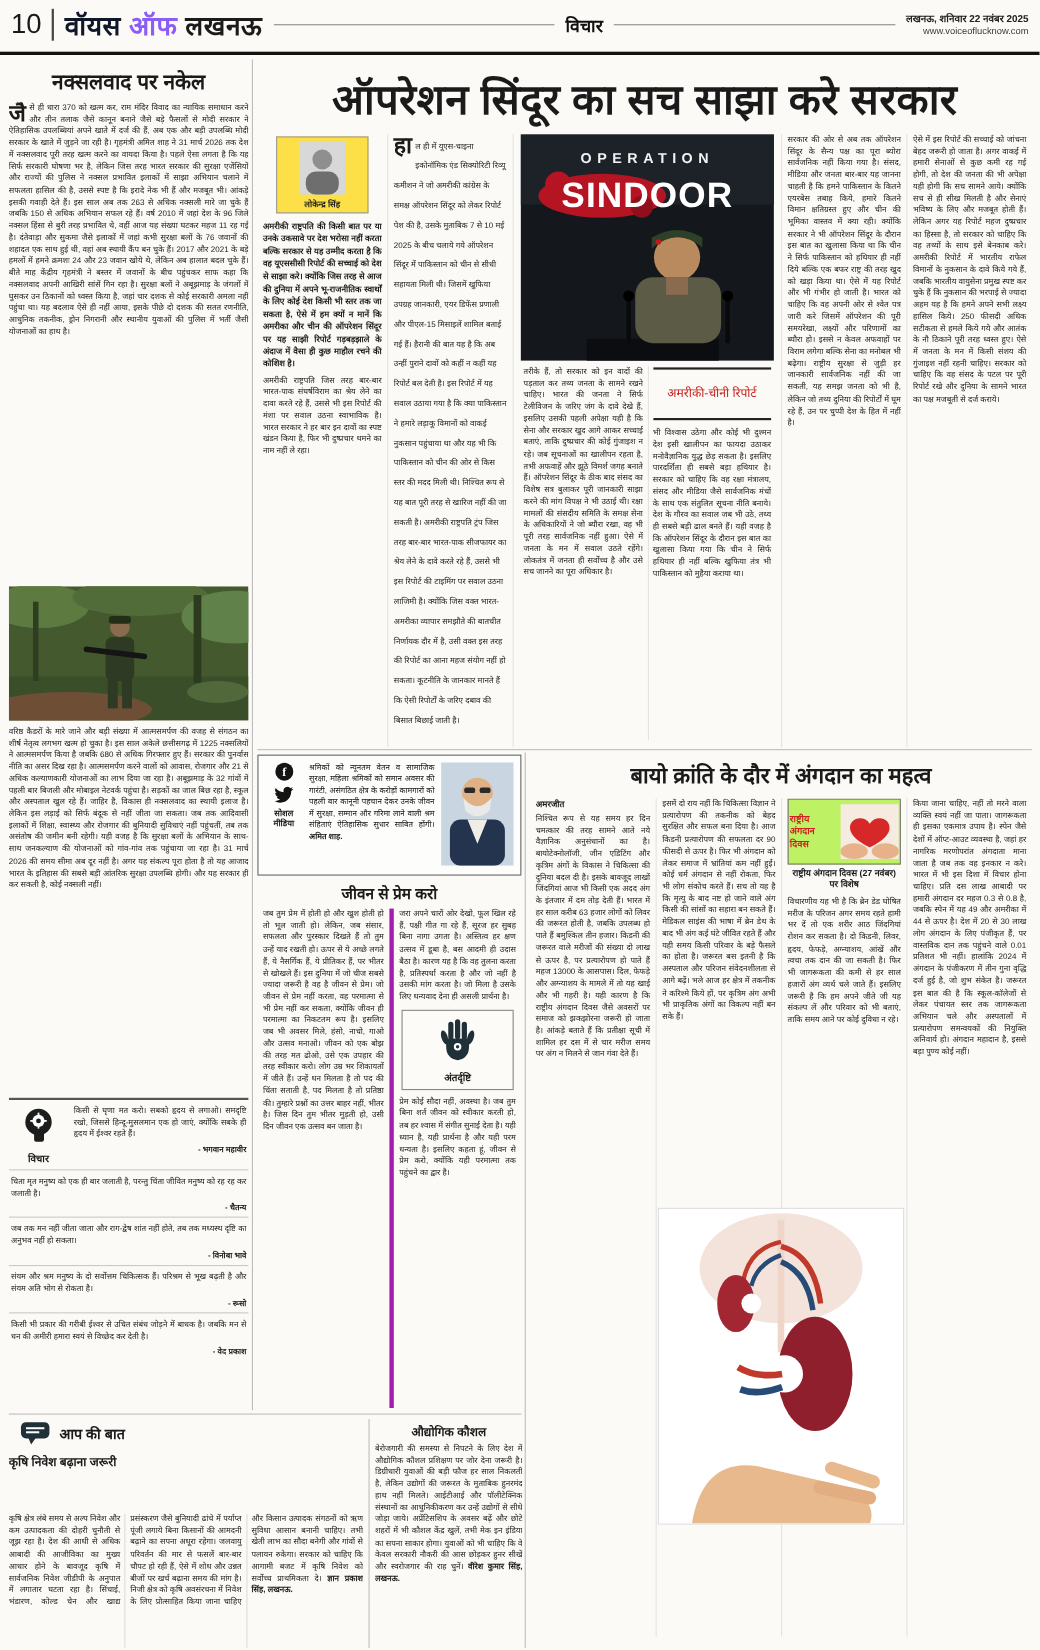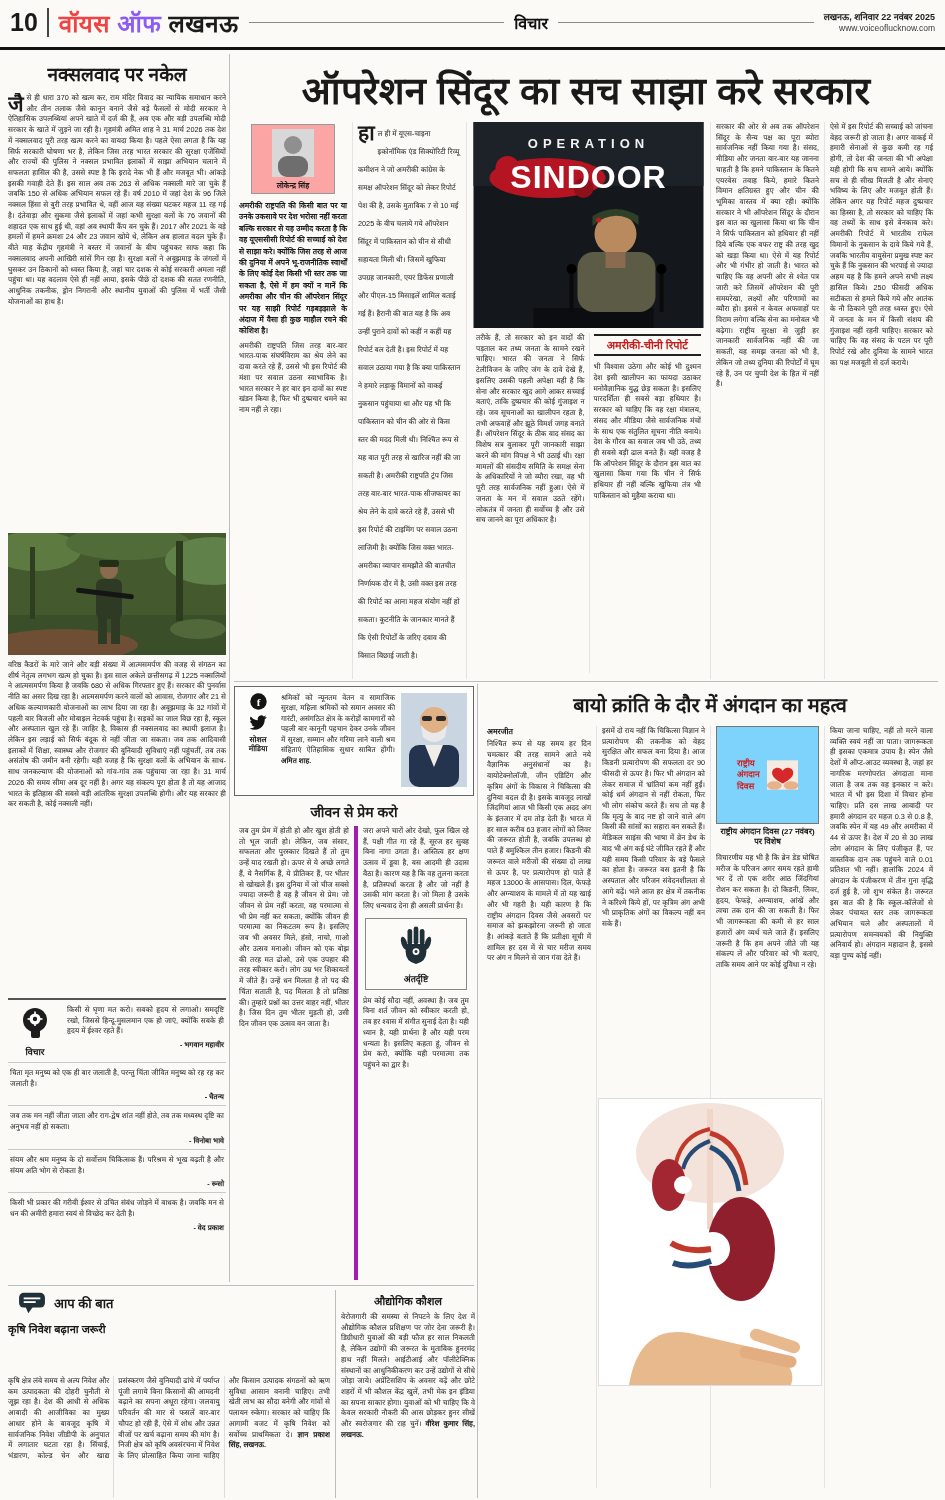--- a/index.html
+++ b/index.html
@@ -8,23 +8,23 @@
     position:relative; width:945px; height:1500px; overflow:hidden;
     background:#fbfaf6; color:#1a1a1a;
     font-family:"Liberation Sans","DejaVu Sans",sans-serif;
   }
   .abs { position:absolute; }
 
   
   .mast { position:absolute; left:0; top:0; width:945px; height:50px;
           display:flex; align-items:center; gap:10px; padding:4px 10px 6px;
           border-bottom:3px solid #121212; background:#fbfaf6; }
-  .pgnum { font-size:25px; font-weight:bold; padding-right:9px; border-right:2px solid #444; }
+  .pgnum { font-size:25px; font-weight:normal; padding-right:9px; border-right:2px solid #444; }
   .mast-title { font-size:24px; font-weight:bold; letter-spacing:.5px; white-space:nowrap; }
-  .m1 { color:#ef4444; } .m2 { color:#8b5cf6; } .m3 { color:#1b1b1b; }
+  .m1 { color:#0f172a; } .m2 { color:#8b5cf6; } .m3 { color:#1b1b1b; }
   .mast-line { flex:1; height:1px; background:#8a8a8a; }
   .section-title { font-size:16px; font-weight:bold; color:#111; }
   .mast-right { text-align:right; line-height:1.25; }
   .dateline { font-size:9px; font-weight:bold; color:#222; }
   .website  { font-size:8.5px; color:#3a3a3a; }
 
   
   .vrule { position:absolute; width:1px; background:#bdbdbd; }
   .vr-left { left:229px; top:54px; height:1228px; }
   .vr-mid  { left:477px; top:684px; height:814px; }
@@ -63,31 +63,31 @@
   .l2-title { font-size:11px; font-weight:bold; text-align:center; margin:3px 0 4px; }
   .l2-body { height:170px; overflow:hidden; }
 
   
   .sindoor { left:234px; top:54px; width:704px; height:625px; overflow:hidden; }
   .s-head { font-size:38px; font-weight:bold; text-align:center; padding:9px 0 7px; letter-spacing:.3px; }
   .s-body { display:flex; height:558px; }
   .ncol { width:114px; padding:0 5px; overflow:hidden; border-left:1px solid #e3e3e3; }
   .s-body > :first-child { border-left:none; width:118px; }
   .ncol-double { width:244px; padding:0 5px; overflow:hidden; border-left:1px solid #e3e3e3; }
-  .author-card { border:1px solid #999; background:#fca5a5; padding:4px 3px 3px; text-align:center; margin:2px 12px 6px; }
+  .author-card { border:1px solid #999; background:#fde047; padding:4px 3px 3px; text-align:center; margin:2px 12px 6px; }
   .author-photo { width:42px; height:48px; display:block; margin:0 auto; }
   .author-name { font-size:7.6px; font-weight:bold; margin-top:3px; }
   .bold-intro { font-weight:bold; font-size:7.6px; line-height:1.5; margin-bottom:4px; }
   .op-image { width:100%; height:206px; display:block; margin-bottom:5px; }
   .sub-row { display:flex; height:340px; }
   .subcol { width:50%; padding:0 4px; overflow:hidden; }
   .subcol + .subcol { border-left:1px solid #e3e3e3; }
   .pullquote { border-top:2.5px solid #222; border-bottom:2.5px solid #222;
-               padding:2px 2px; margin:1px 0 6px; text-align:center;
-               color:#c41e1e; font-weight:bold; font-size:11px; line-height:1.3; }
+               padding:15px 2px; margin:1px 0 6px; text-align:center;
+               color:#c41e1e; font-weight:normal; font-size:11px; line-height:1.3; }
 
   
   .social { left:234px; top:686px; width:240px; height:110px; border:1.5px solid #666;
             background:#fdfdfb; padding:6px; display:flex; gap:6px; overflow:hidden; }
   .soc-left { width:34px; flex:none; display:flex; flex-direction:column; align-items:center; gap:4px; }
   .soc-label { font-size:7.5px; font-weight:bold; text-align:center; line-height:1.25; color:#1b1b1b; }
   .soc-quote { flex:1; font-size:7.2px; line-height:1.45; text-align:justify; }
   .soc-photo { width:66px; height:94px; flex:none; }
 
   
@@ -99,22 +99,22 @@
   .insight { border:1px solid #888; margin:6px 2px; padding:6px 3px 4px; text-align:center; background:#fcfbf7; }
   .insight-label { font-size:9px; font-weight:bold; margin-top:3px; }
 
   
   .bio { left:482px; top:686px; width:456px; height:812px; overflow:hidden; }
   .b-head { font-size:20px; font-weight:bold; text-align:center; padding:5px 0 8px; }
   .b-cols { display:flex; height:762px; position:relative; }
   .b-col { width:25%; padding:0 5px; overflow:hidden; border-left:1px solid #e3e3e3; }
   .b-cols > :first-child { border-left:none; }
   .b-author { font-weight:bold; font-size:7.8px; margin-bottom:3px; }
-  .donor-box { border:1px solid #777; padding:20px; display:flex; gap:4px; align-items:center;
-               background:#7dd3fc; margin-bottom:3px; }
+  .donor-box { border:1px solid #777; padding:1px; display:flex; gap:4px; align-items:center;
+               background:#bef264; margin-bottom:3px; }
   .donor-label { color:#d01f1f; font-weight:bold; font-size:8.5px; line-height:1.3; width:42%; }
   .donor-photo { flex:1; height:56px; }
   .donor-caption { font-size:8px; font-weight:bold; text-align:center; margin:2px 0 5px; line-height:1.3; }
   .kidney-overlay { position:absolute; left:116px; top:372px; width:224px; height:288px;
                     background:#fff; border:1px solid #ddd; }
   .kidney-overlay svg { width:100%; height:100%; display:block; }
 </style>
 </head>
 <body>
 

